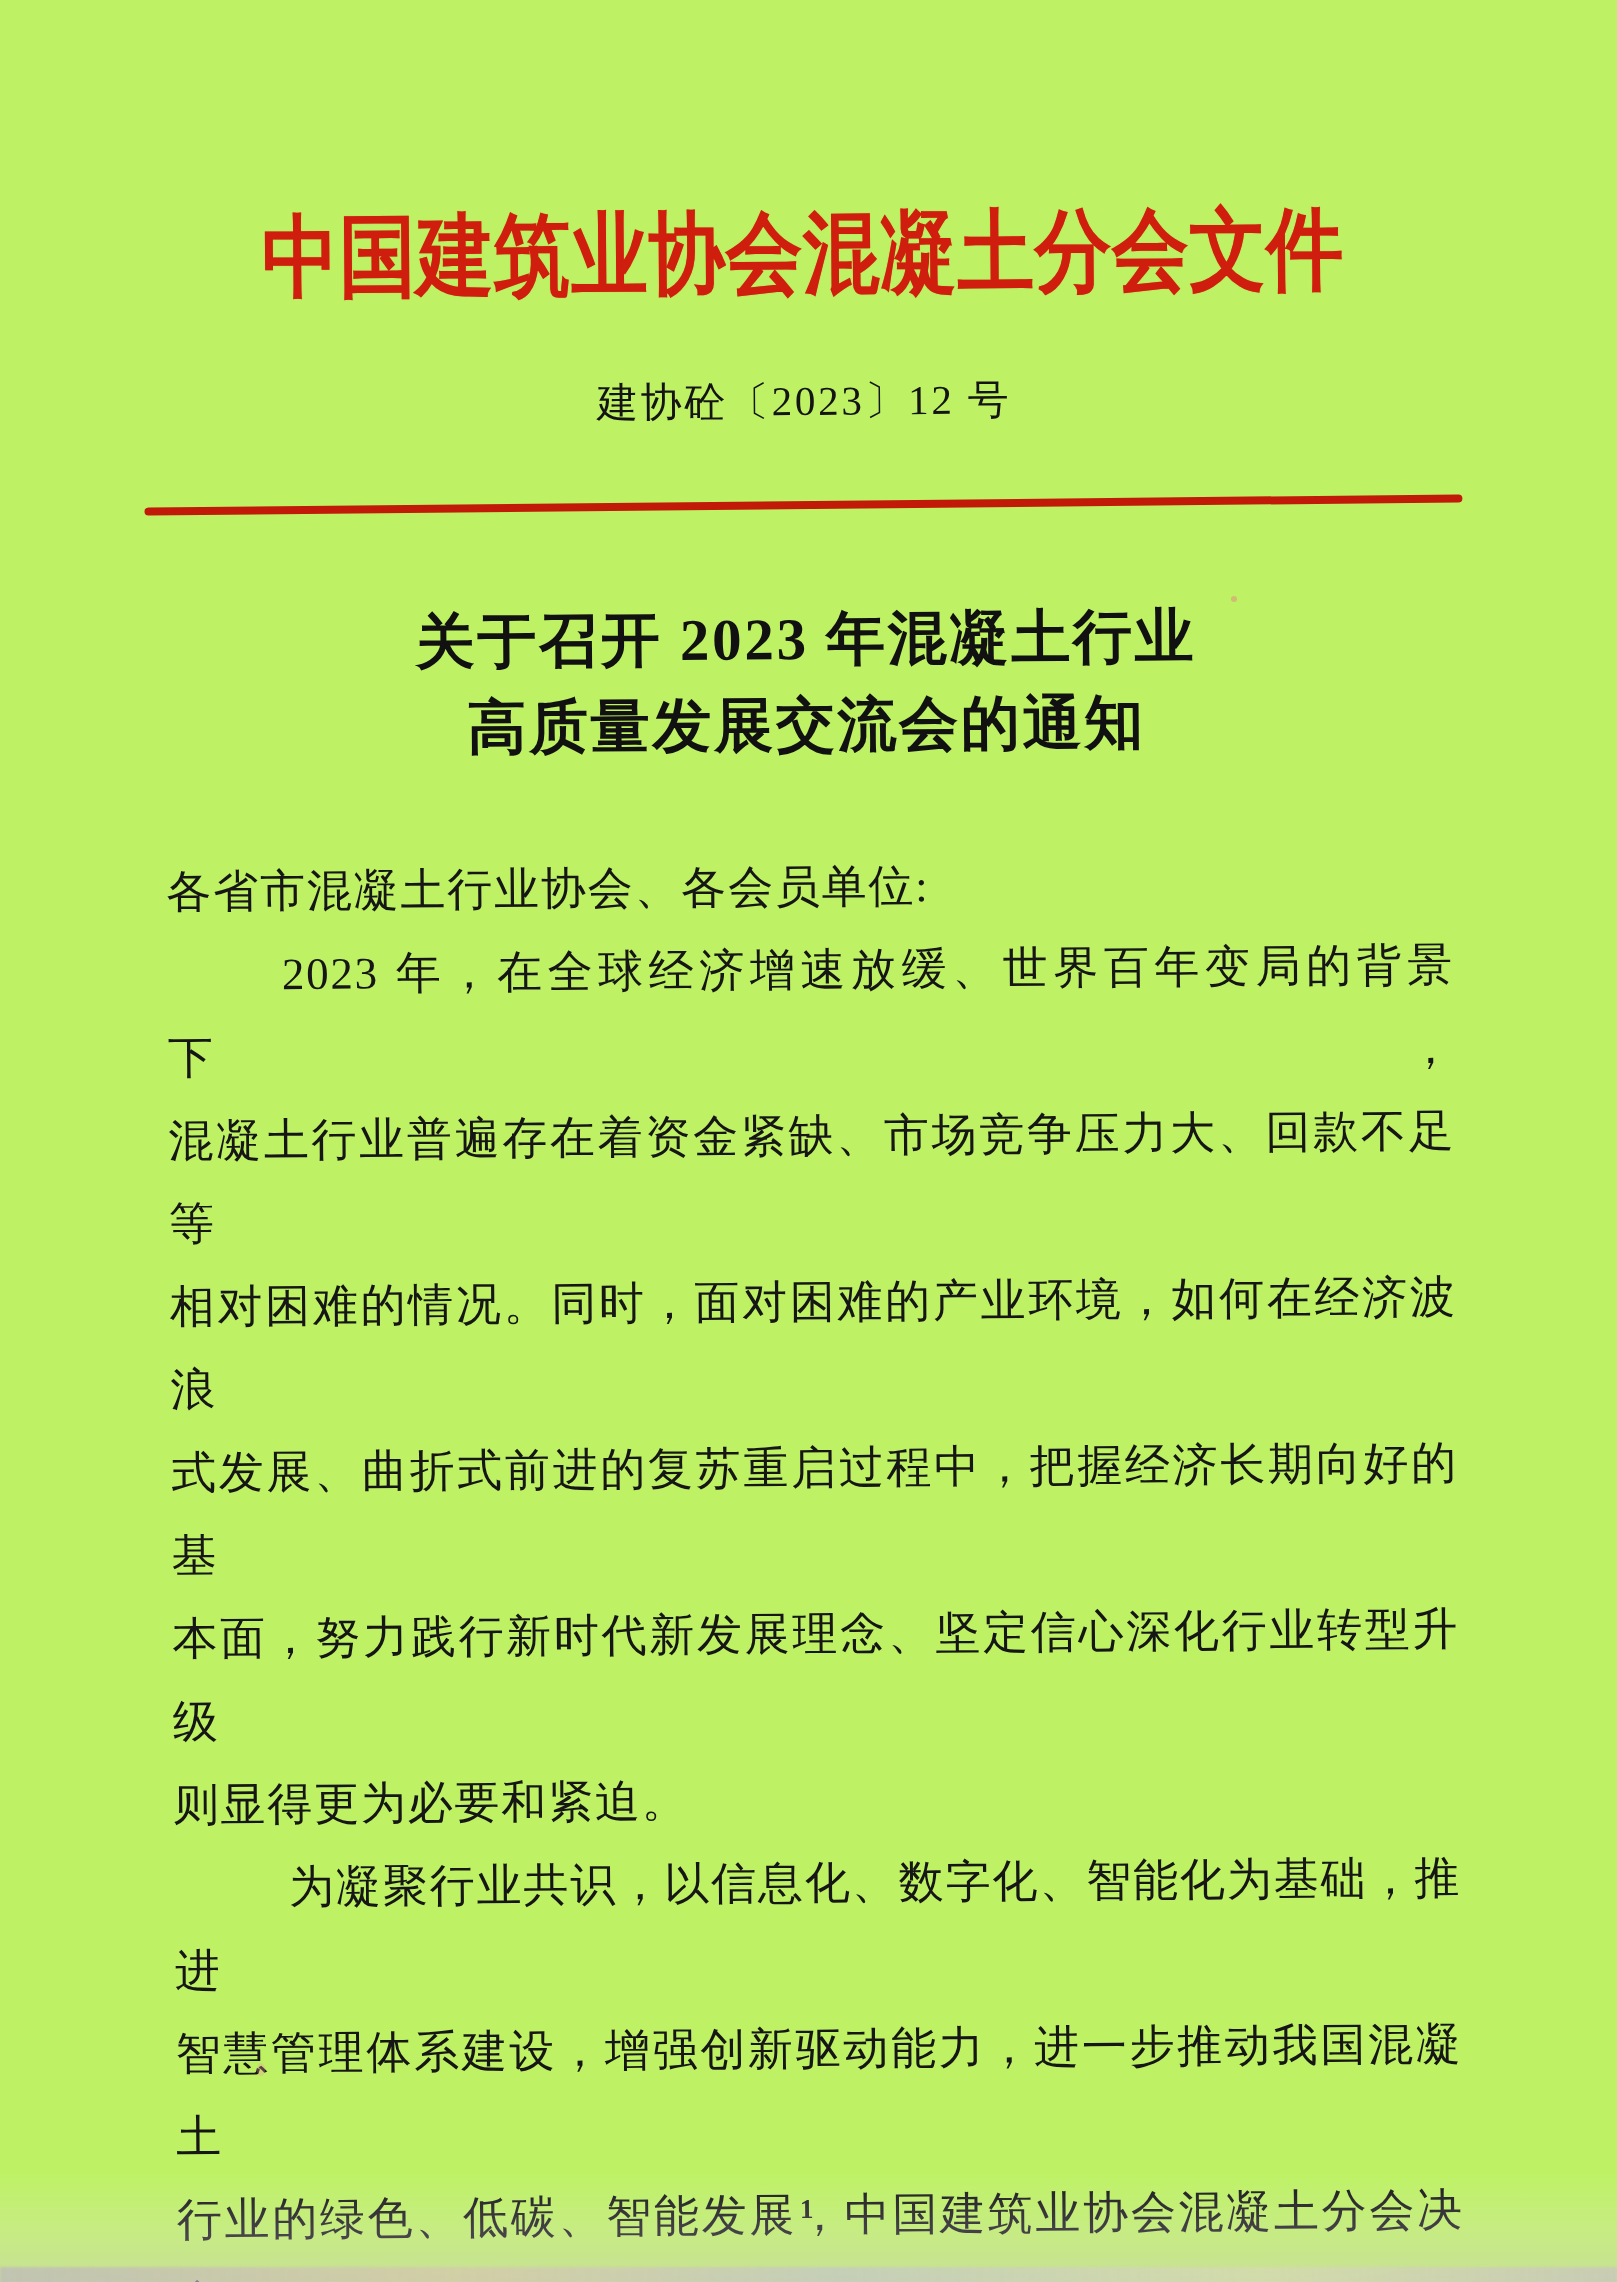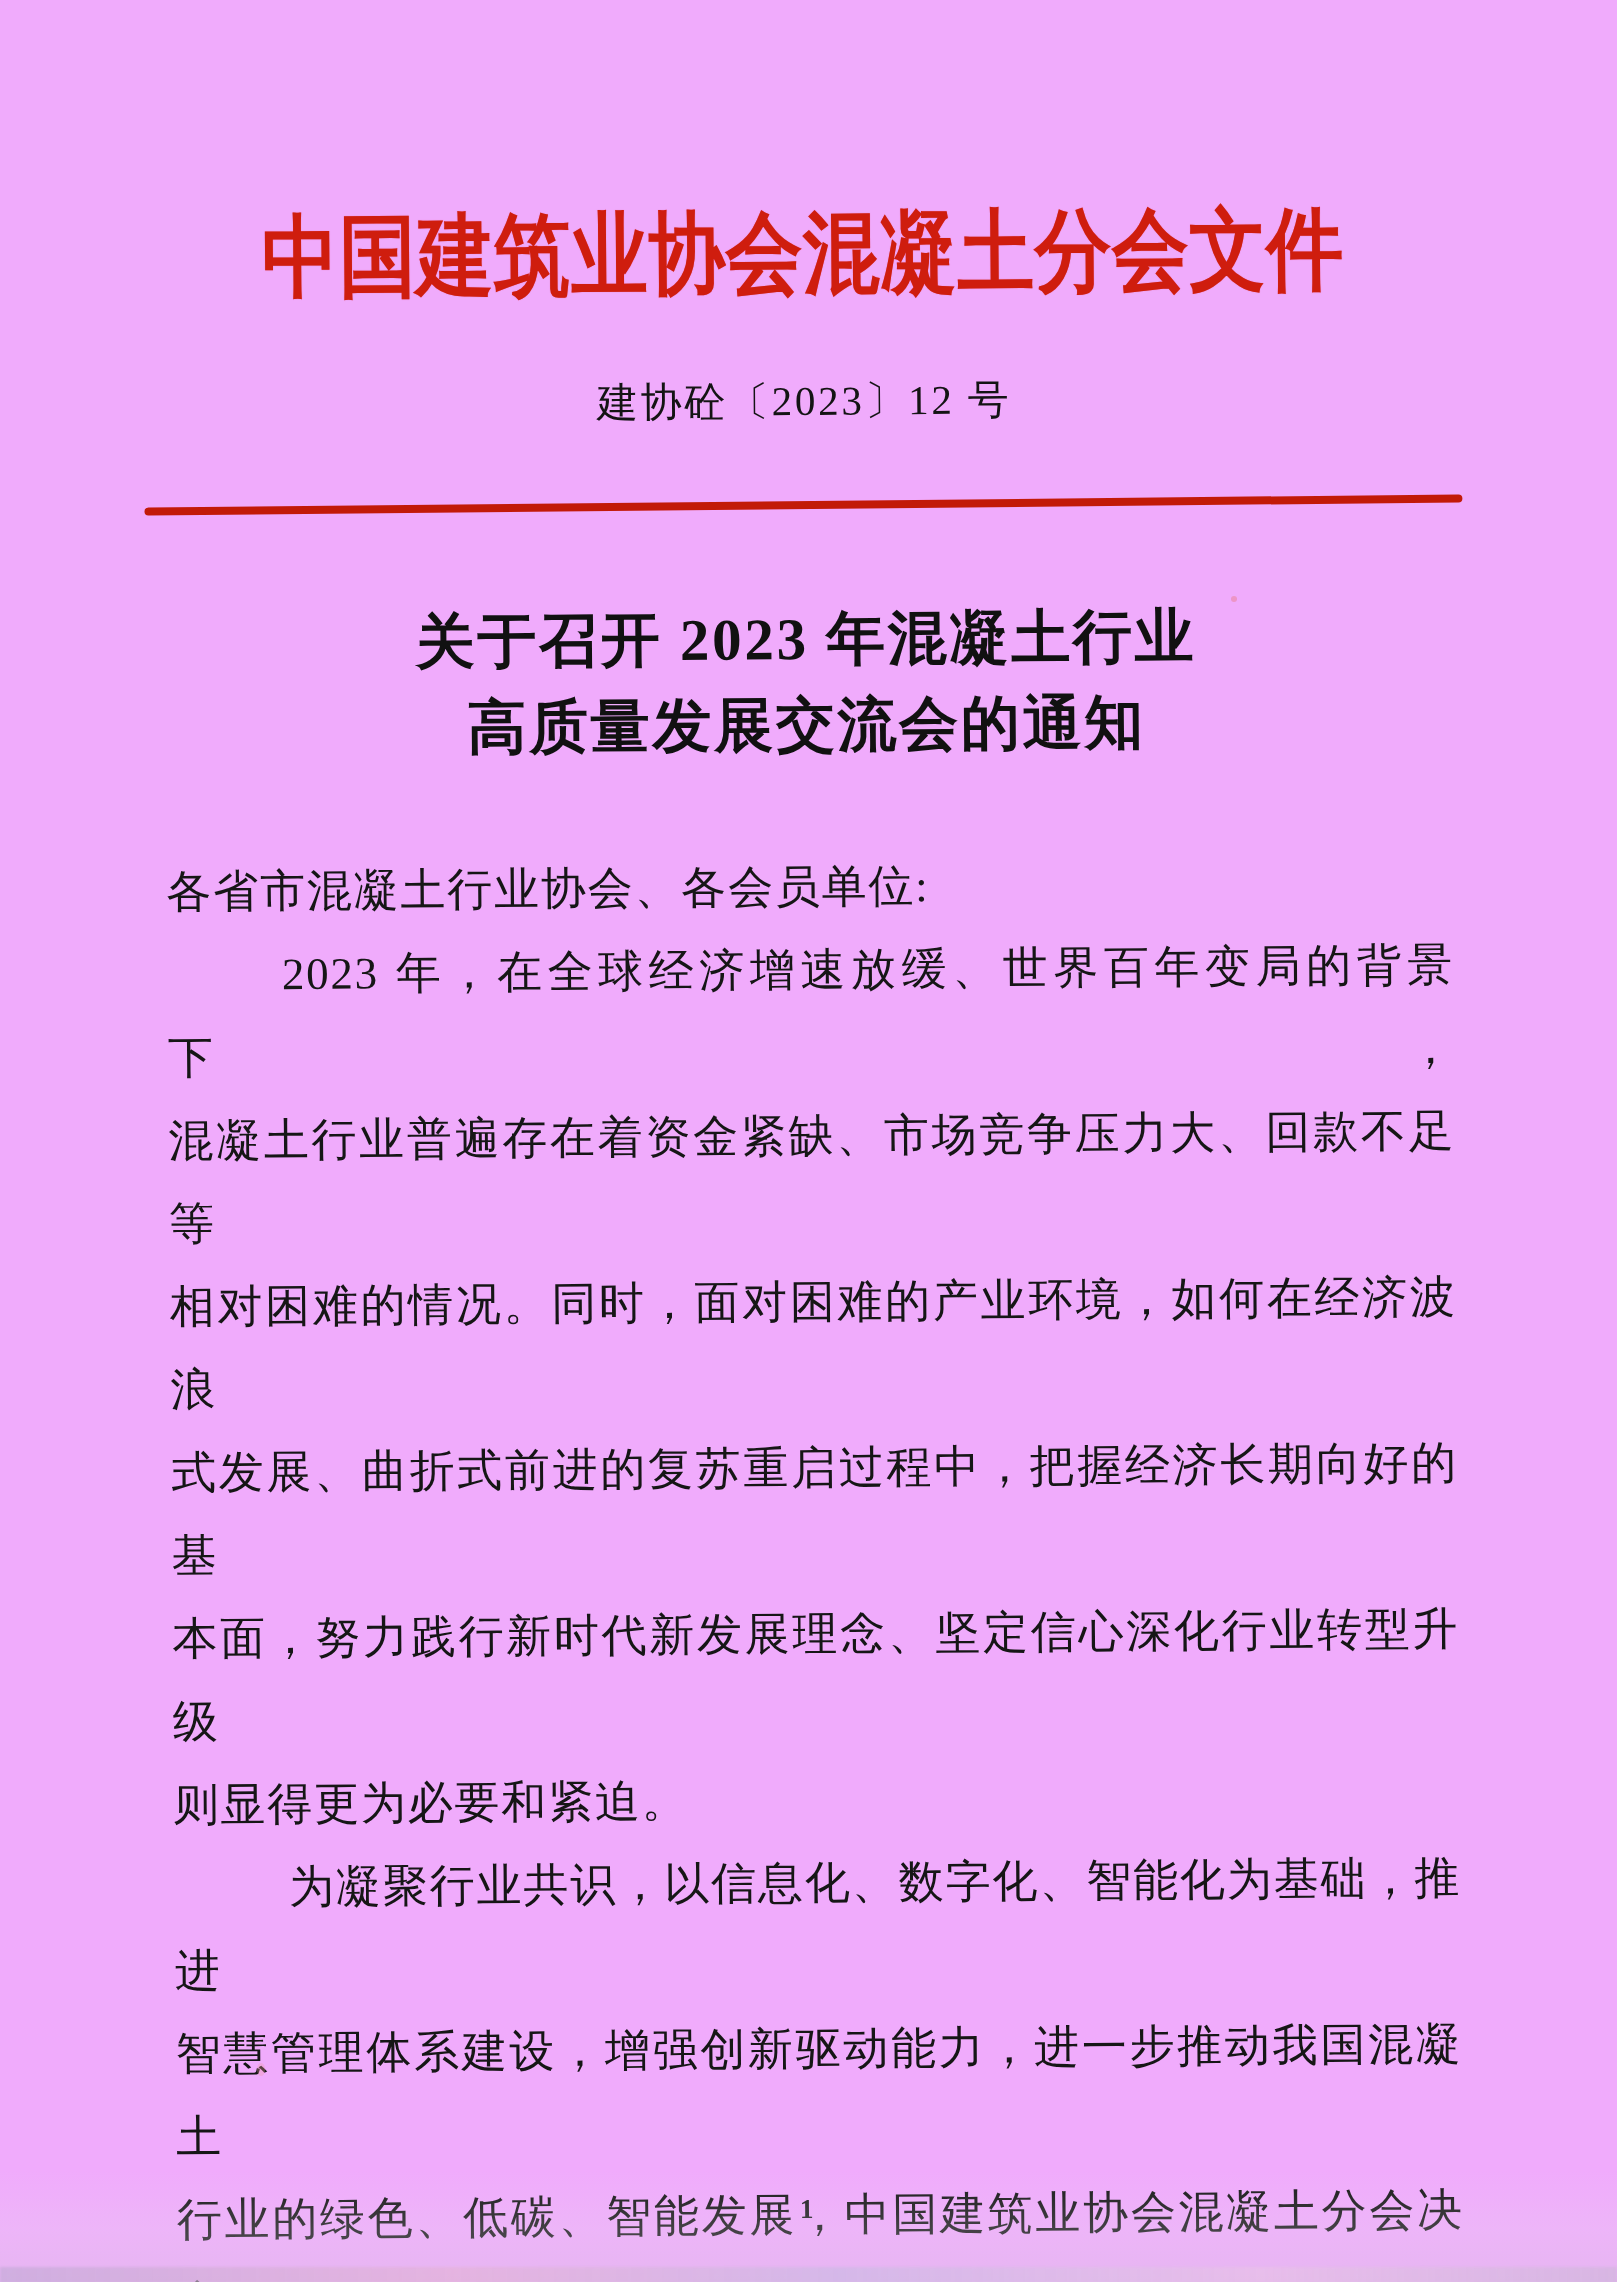--- a/index.html
+++ b/index.html
@@ -4,21 +4,21 @@
 <style>
   html, body { margin: 0; padding: 0; }
   body {
     width: 1617px; height: 2283px;
     background: #ffffff;
     font-family: "Liberation Serif", "DejaVu Serif", serif;
   }
   .page {
     position: relative;
     width: 1617px; height: 2283px;
-    background: #f0abfc;
+    background: #bef264;
     overflow: hidden;
     color: #1a1a1a;
   }
   
   .rot {
     position: absolute; inset: 0;
     transform: rotate(-0.45deg);
     transform-origin: 50% 42%;
   }
   .org-title {

